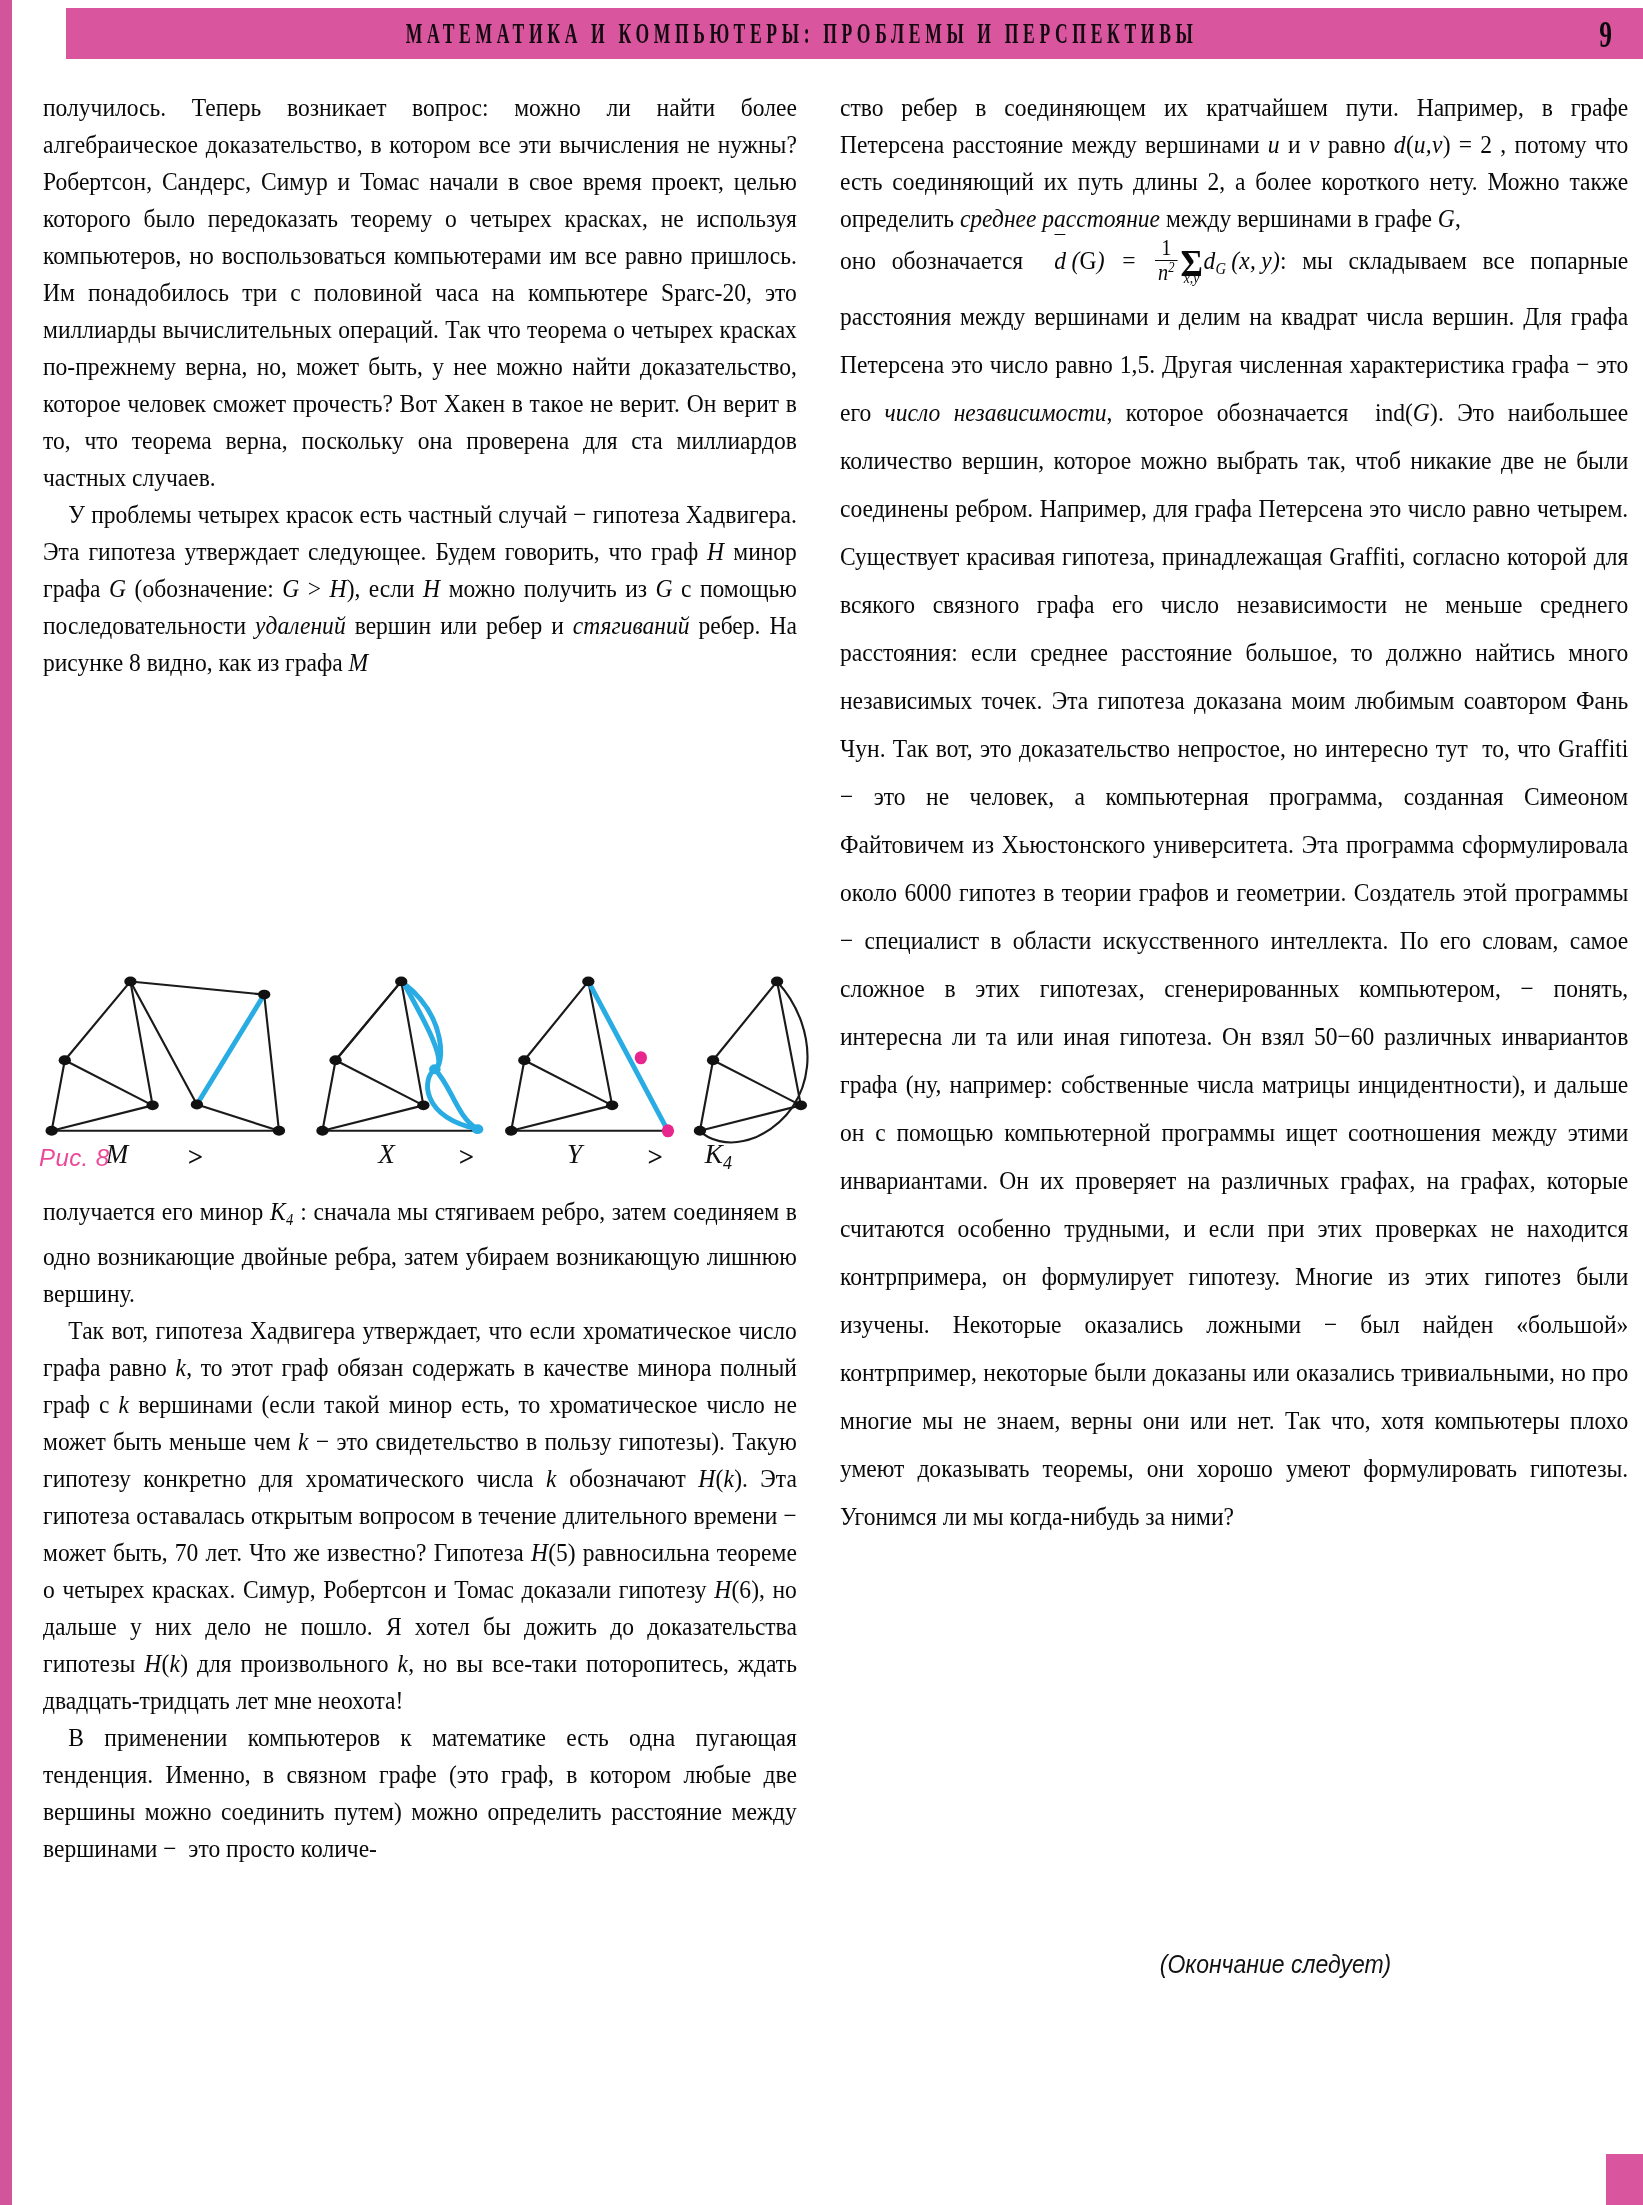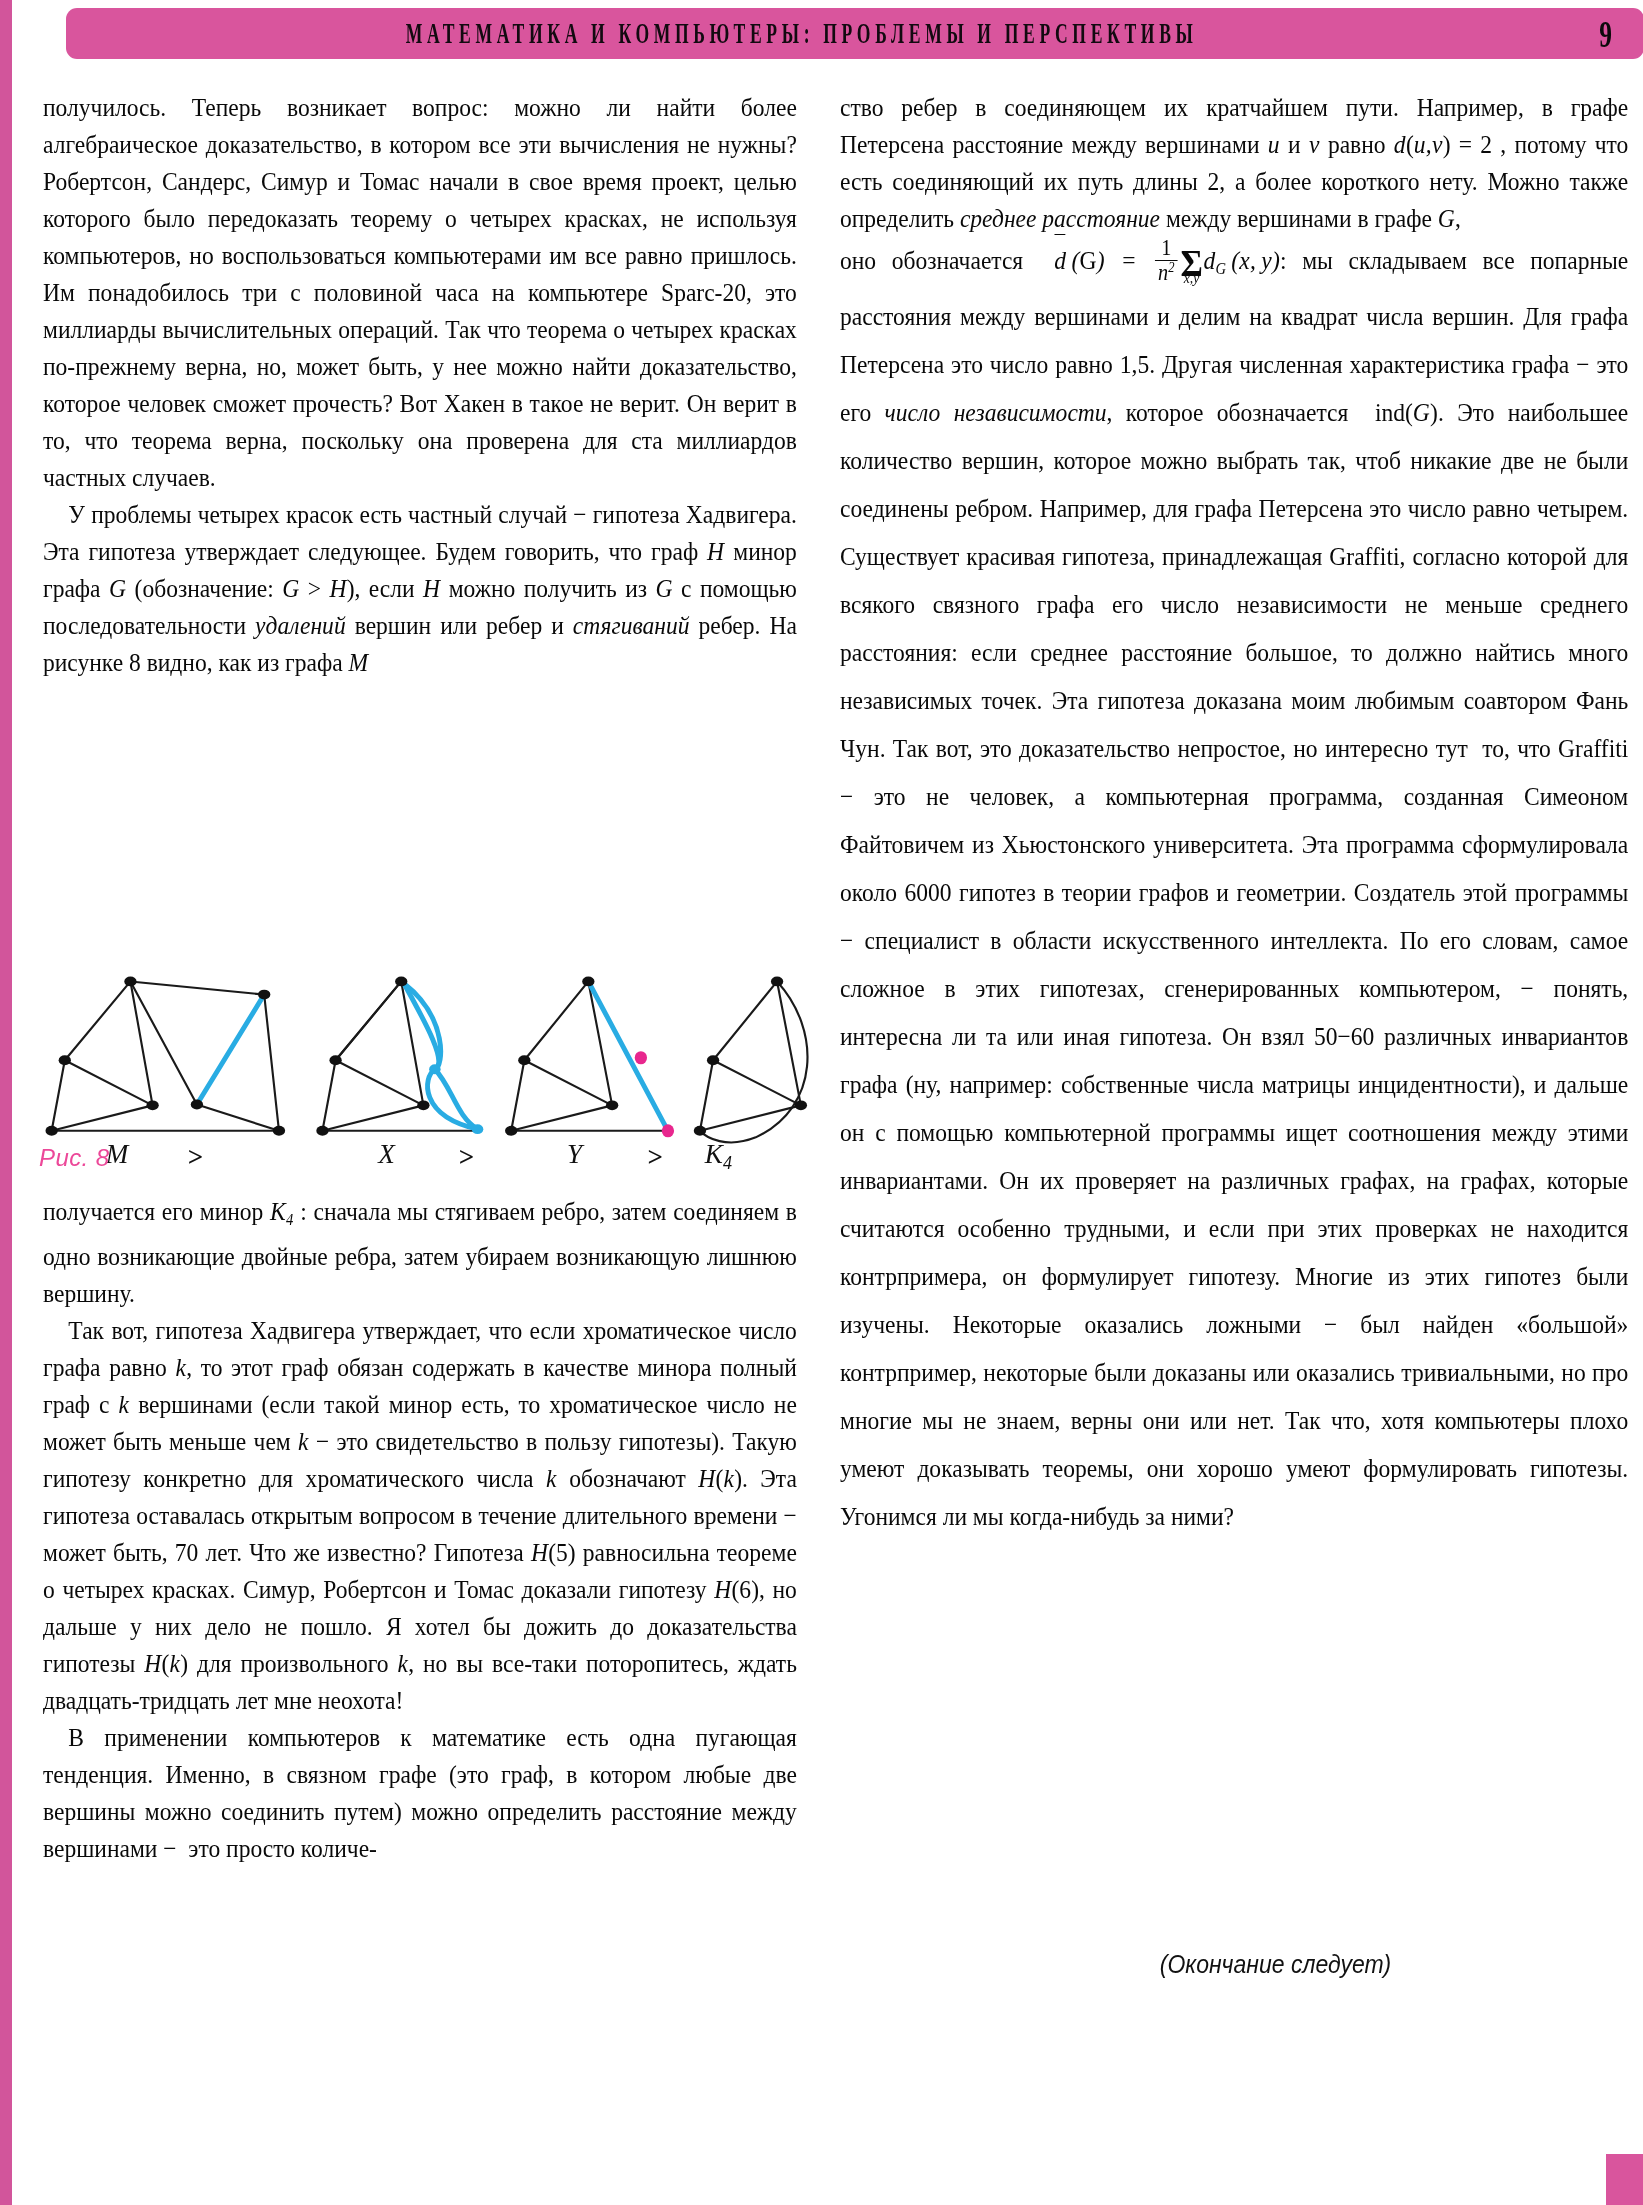--- a/index.html
+++ b/index.html
@@ -35,21 +35,20 @@
   
   .runhead {
     position: absolute;
     left: 66px;
     top: 8.2px;
     width: 1578px;
     height: 51px;
     background: #d9559d;
     display: flex;
     align-items: center;
-    border-radius: 11px;
   }
   .runhead-title {
     flex: 1;
     text-align: center;
     font-family: "Liberation Serif", "DejaVu Serif", serif;
     font-size: 22px;
     font-weight: 700;
     letter-spacing: 5.8px;
     color: #120a10;
     transform: scaleX(0.80) scaleY(1.30);

